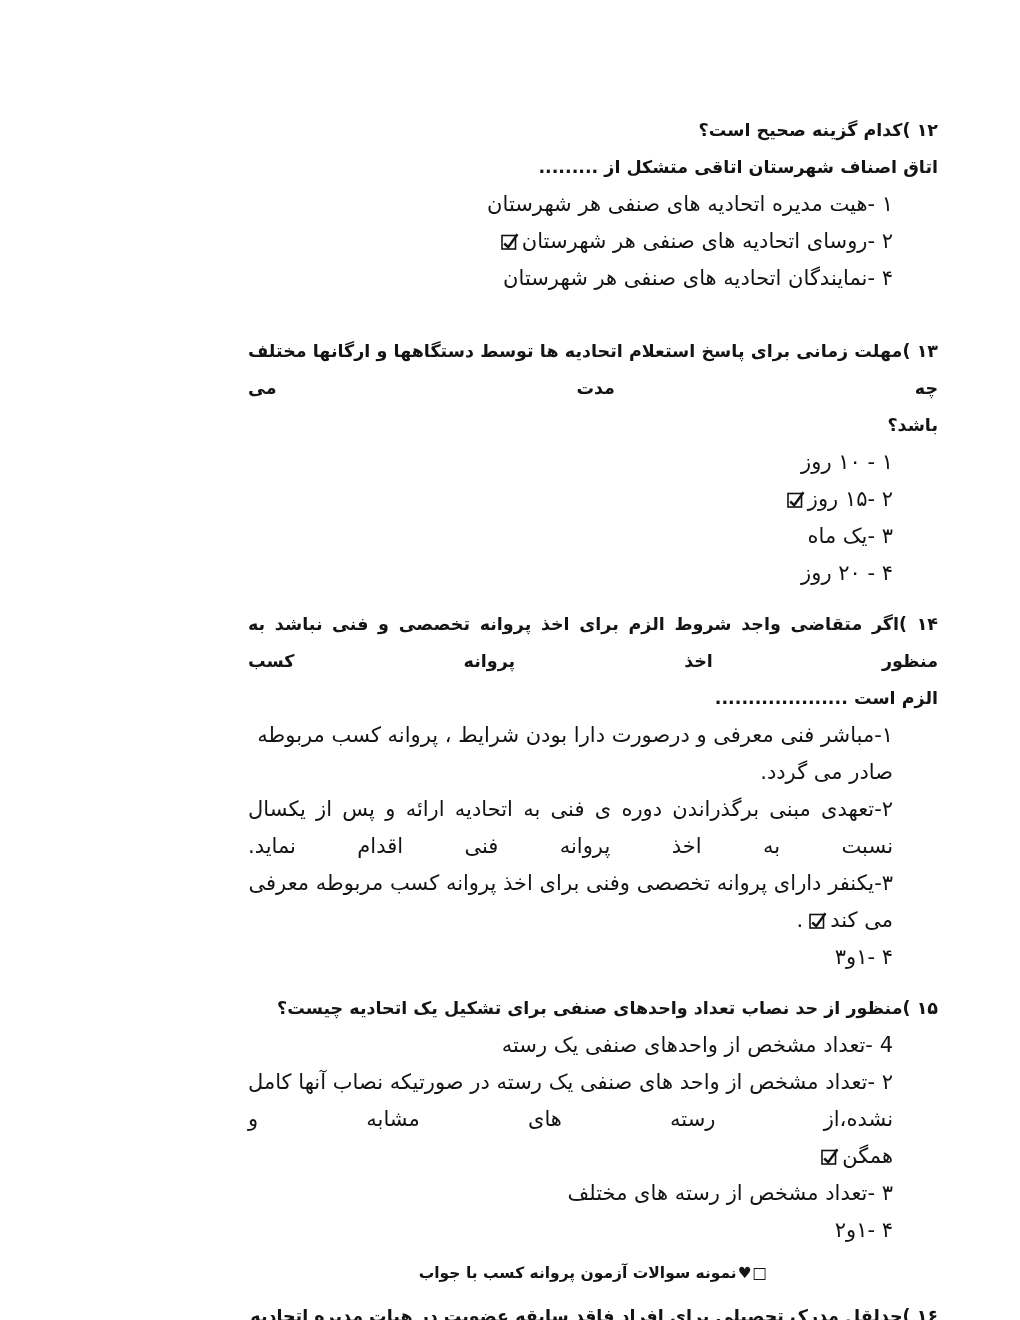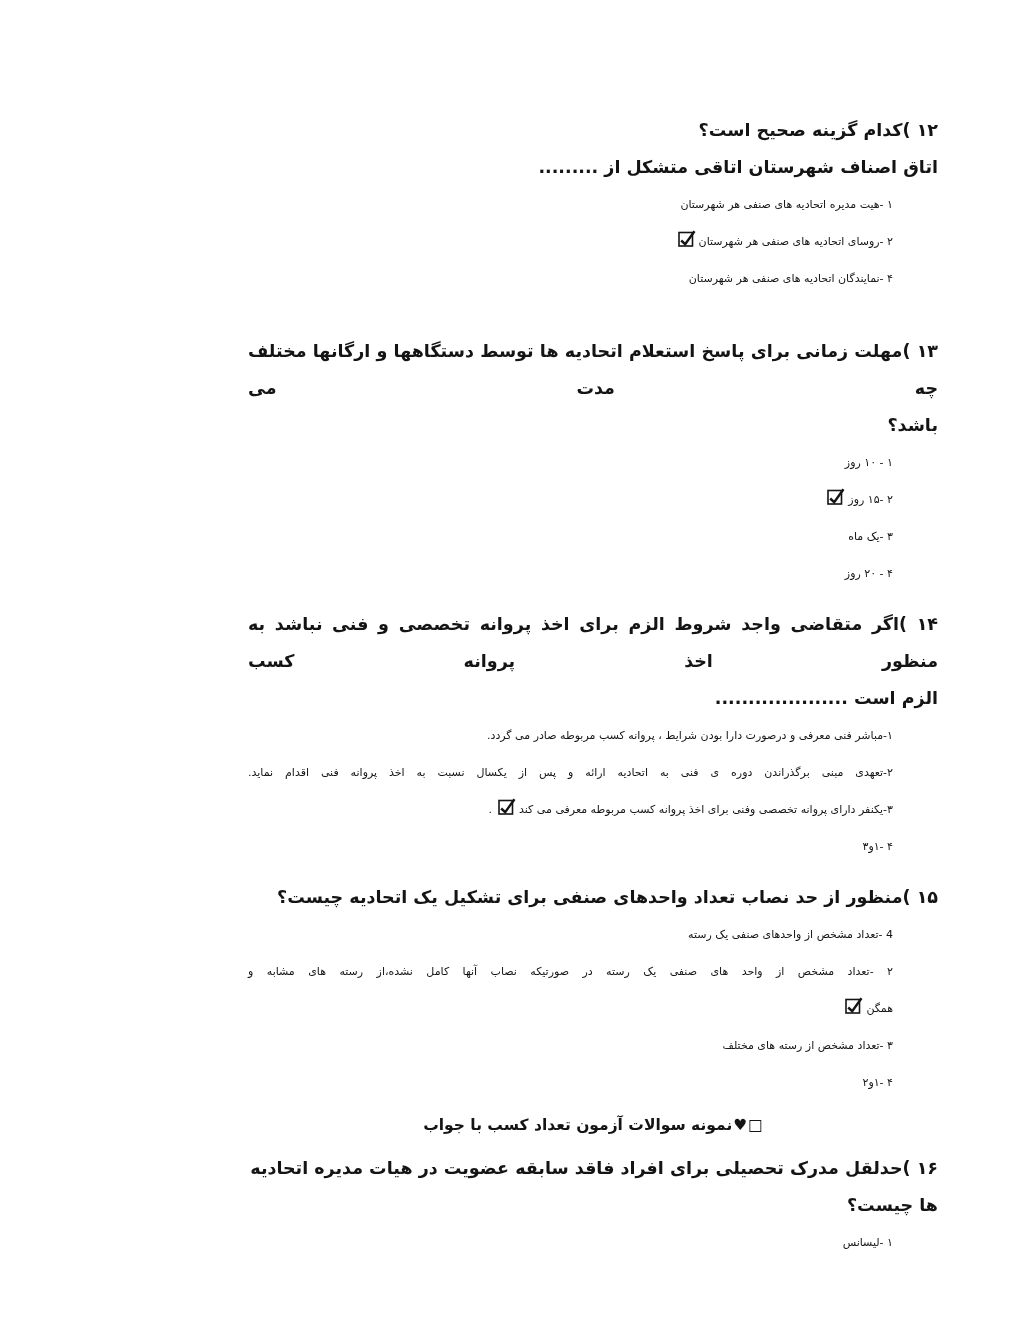--- a/index.html
+++ b/index.html
@@ -9,21 +9,21 @@
     color:#141414;
   }
   .page{
     direction:rtl;
     box-sizing:border-box;
     width:824px;height:1320px;
     padding:112px 82px 0 52px;
   }
   .line{
     line-height:37px;
-    font-size:11px;
+    font-size:21px;
     text-align:right;
   }
   .hline{
     font-weight:700;
     font-size:17.5px;
   }
   .stretch{
     text-align:justify;
     text-align-last:justify;
     -moz-text-align-last:justify;
@@ -113,21 +113,21 @@
               <rect x="1" y="2.5" width="13.5" height="13.5" fill="none" stroke="#141414" stroke-width="1.6"></rect>
               <path d="M3.2 10.5 L7.2 14.2 L16.5 1.2" fill="none" stroke="#141414" stroke-width="2.4"></path>
             </svg></span>
       </div>
       <div class="line">۳ -تعداد مشخص از رسته های مختلف</div>
       <div class="line">۴ -۱و۲</div>
     </div>
   </section>
 
   <div class="footer">
-    <span class="sym">□</span><span class="sym">♥</span><span>نمونه سوالات آزمون تعداد کسب با جواب</span>
+    <span class="sym">□</span><span class="sym">♥</span><span>نمونه سوالات آزمون پروانه کسب با جواب</span>
   </div>
 
   <section class="q q16">
     <div class="line hline">۱۶ )حدلقل مدرک تحصیلی برای افراد فاقد سابقه عضویت در هیات مدیره اتحادیه ها چیست؟</div>
     <div class="opts">
       <div class="line">۱ -لیسانس</div>
     </div>
   </section>
 
 </div>

